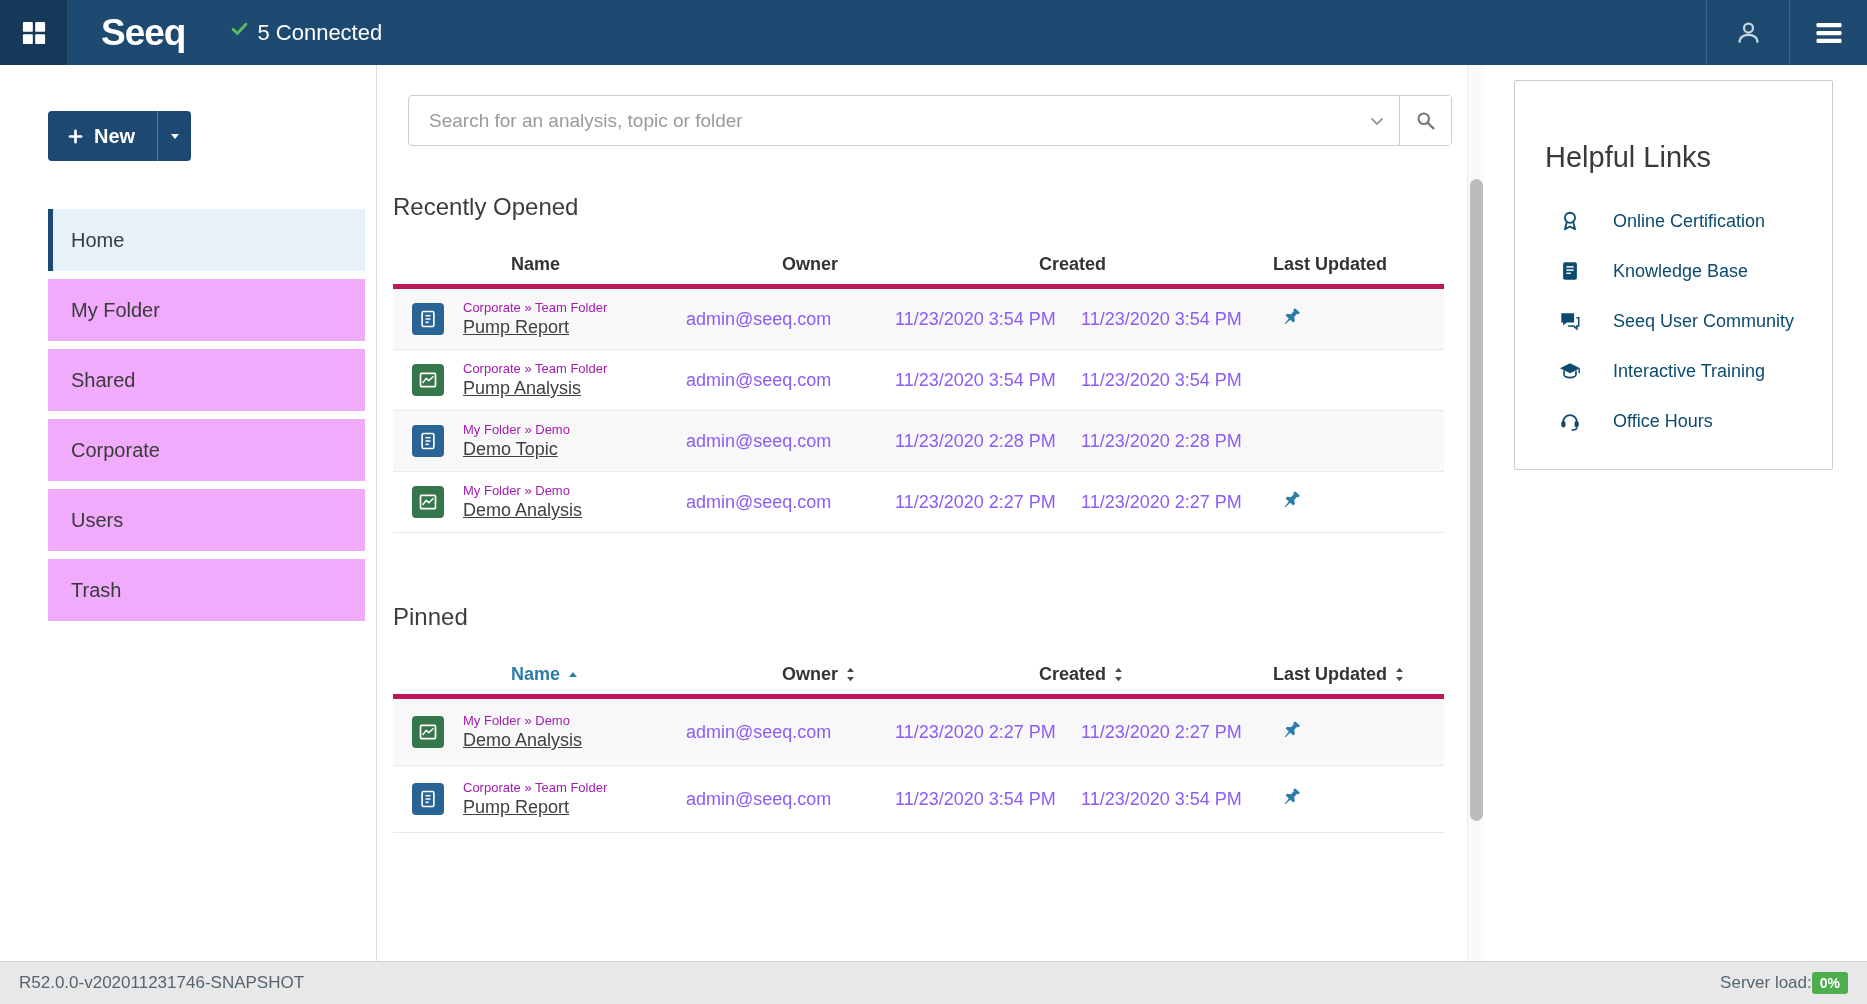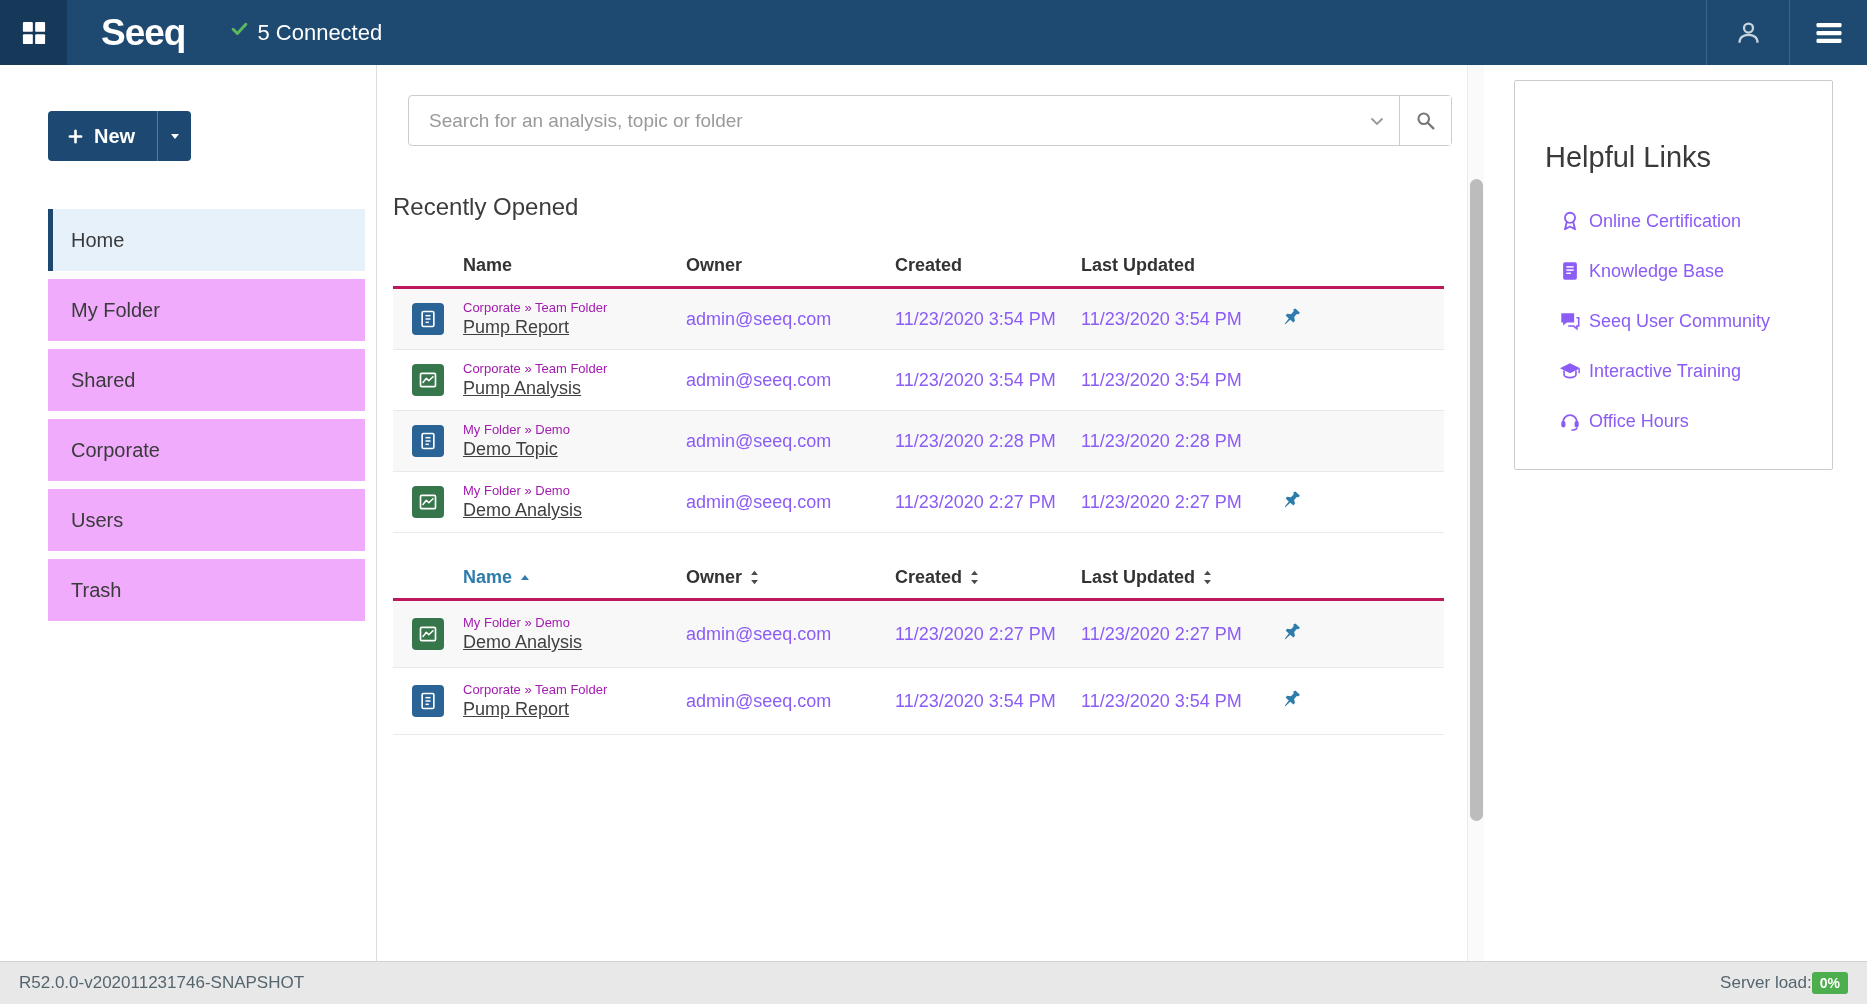--- a/index.html
+++ b/index.html
@@ -40,21 +40,21 @@
   .search-input { flex:1; border:none; outline:none; padding:0 20px; font-size:19px; color:#555; font-family:inherit; background:transparent; }
   .search-input::placeholder { color:#9a9a9a; }
   .search-chev { width:44px; display:flex; align-items:center; justify-content:center; color:#999; cursor:pointer; }
   .search-chev svg { width:16px; height:16px; }
   .search-go { width:52px; border:none; border-left:1px solid #ccc; background:#fff; display:flex; align-items:center; justify-content:center; color:#777; cursor:pointer; }
   .search-go svg { width:21px; height:21px; }
 
   .section-title { margin:47px 0 0 16px; font-size:24px; font-weight:400; color:#3c3c3c; }
   .tbl { margin:24px 0 0 16px; width:1051px; }
   .tgrid { display:grid; grid-template-columns:70px 223px 209px 186px 192px 1fr; align-items:center; }
-  .thead { height:44px; border-bottom:3px solid #be185d; }
+  .thead { height:44px; border-bottom:5px solid #be185d;gap:48px; }
   .th { font-size:18px; font-weight:700; color:#333; display:flex; align-items:center; gap:7px; }
   .th.sorted { color:#2e7cab; cursor:pointer; }
   .th .sort-caret { width:12px; height:12px; fill:#2e7cab; }
   .th .sort-both { width:11px; height:17px; fill:#4a4a4a; cursor:pointer; }
   .trow { height:61px; border-bottom:1px solid #e9e9e9; cursor:pointer; }
   .trow.odd { background:#f8f8f8; }
   .trow.tall { height:67px; }
   .icon-cell { display:flex; justify-content:center; }
   .tile { width:32px; height:32px; border-radius:4px; display:flex; align-items:center; justify-content:center; color:#fff; }
   .tile svg { width:20px; height:20px; }
@@ -67,21 +67,21 @@
   .pin { display:inline-block; width:21px; height:21px; color:#2e7cab; transform:rotate(42deg); cursor:pointer; }
   .pin svg { width:21px; height:21px; }
 
   .vscroll { position:absolute; top:0; bottom:0; right:0; width:17px; background:#fafafa; border-left:1px solid #ececec; }
   .vscroll .thumb { position:absolute; top:114px; left:2px; width:13px; height:642px; background:#bcbcbc; border-radius:7px; cursor:pointer; }
 
   
   .rightpanel { width:383px; flex:none; background:#fff; }
   .links-card { margin:15px 0 0 30px; width:319px; height:390px; border:1px solid #ccc; border-radius:2px; padding:60px 16px 0 30px; background:#fff; }
   .links-title { font-size:29px; font-weight:400; color:#3a3a3a; margin-bottom:22px; }
-  .hlink { display:flex; align-items:center; gap:8px; height:50px; color:#8b5cf6; font-size:18px; cursor:pointer; padding-left:14px; }
+  .hlink { display:flex; align-items:center; gap:32px; height:50px; color:#0c4a6e; font-size:18px; cursor:pointer; padding-left:14px; }
   .hlink svg { width:22px; height:22px; flex:none; }
 
   
   .statusbar { position:absolute; bottom:0; left:0; right:0; height:43px; background:#e8e8e8; border-top:1px solid #d3d3d3; display:flex; align-items:center; padding:0 19px; font-size:17px; color:#55656f; }
   .status-right { margin-left:auto; display:flex; align-items:center; }
   .load-badge { background:#4cae4c; color:#fff; font-size:14px; font-weight:700; padding:3px 8px; border-radius:3px; }
 </style>
 </head>
 <body>
 
@@ -331,20 +331,21 @@
           </div>
         <div class="cell-txt">admin@seeq.com</div>
         <div class="cell-txt">11/23/2020 2:27 PM</div>
         <div class="cell-txt">11/23/2020 2:27 PM</div>
         <div class="pin-cell"><span class="pin"><svg class="ic">
                 <use href="#i-pin"></use>
               </svg></span></div>
       </div>
     </div>
 
+    <h2 class="section-title" style="margin-top:70px;">Pinned</h2>
     <div class="tbl">
       <div class="tgrid thead">
         <div></div>
         <div class="th sorted">
           <span>Name</span>
           <svg class="sort-caret">
               <use href="#i-caret-up"></use>
             </svg>
         </div>
         <div class="th">

